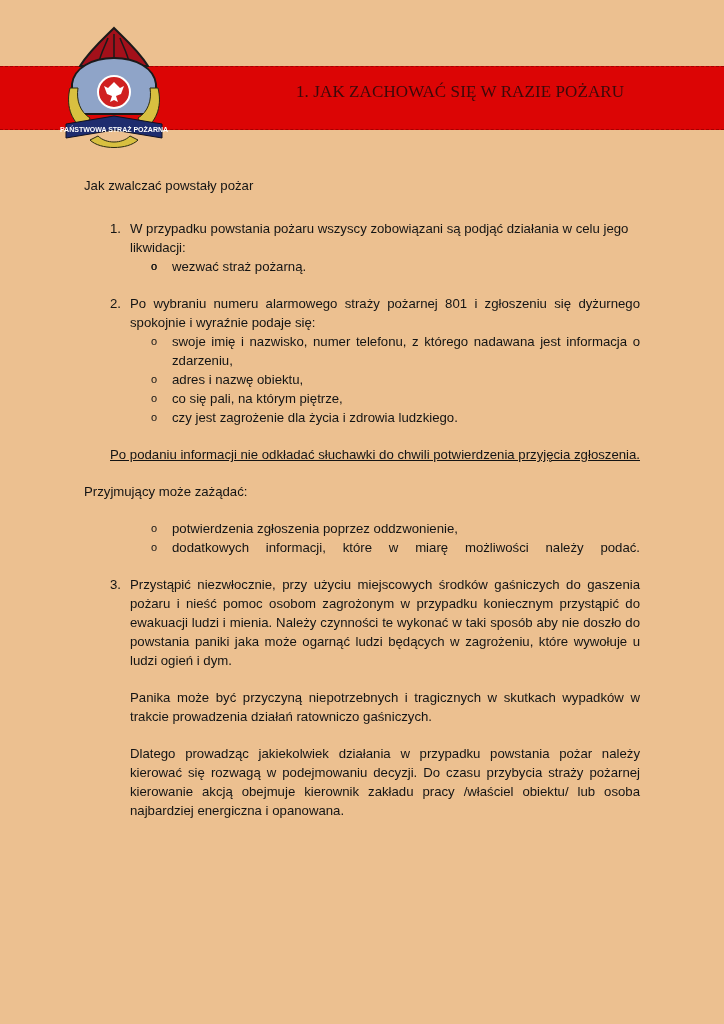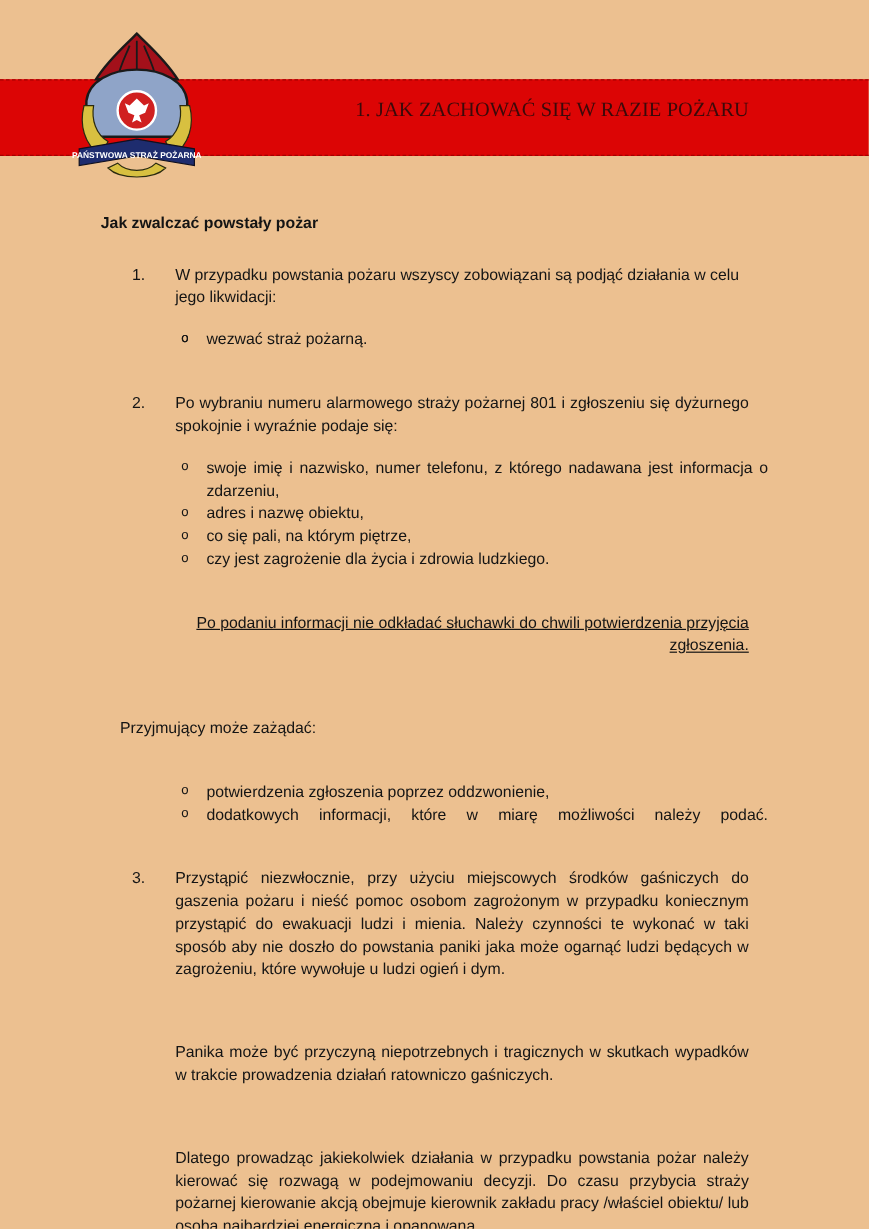--- a/index.html
+++ b/index.html
@@ -21,32 +21,32 @@
       position: absolute; left: 296px; top: 82px;
       font-size: 17px; color: #3a0a0a; letter-spacing: 0.1px;
       white-space: nowrap;
       font-family: Liberation Serif, serif;
     }
     .logo { position: absolute; left: 60px; top: 26px; width: 108px; height: 130px; }
     .content {
       position: absolute; left: 84px; top: 176px; width: 556px;
       font-size: 13.2px; line-height: 19px;
     }
-    .section-title { font-weight: bold; margin: 0 0 24px 0; }
+    .section-title { font-weight: normal; margin: 0 0 24px 0; }
     .num-item { position: relative; padding-left: 46px; }
     .num-item .num { position: absolute; left: 26px; top: 0; }
     .justify { text-align: justify; }
     .bullets { margin: 0; padding: 0; list-style: none; }
     .bullets li { position: relative; padding-left: 88px; }
     .bullets li .dot {
       position: absolute; left: 67px; top: 0; font-size: 11px;
     }
     .gap { height: 18px; }
     .underline { text-decoration: underline; text-align: right; }
-    p { margin: 16px; }
+    p { margin: 0; }
   </style>
 </head>
 <body>
 
 <div class="band"></div>
 
 <svg class="logo" viewBox="0 0 108 130">
 
   <path d="M54 2 C44 12 30 24 20 40 L88 40 C78 24 64 12 54 2 Z" fill="#a3101a" stroke="#1a1a1a" stroke-width="2"></path>
   <path d="M38 40 C40 28 46 18 48 12 M54 40 L54 8 M70 40 C68 28 62 18 60 12" stroke="#1a1a1a" stroke-width="1.5" fill="none"></path>

